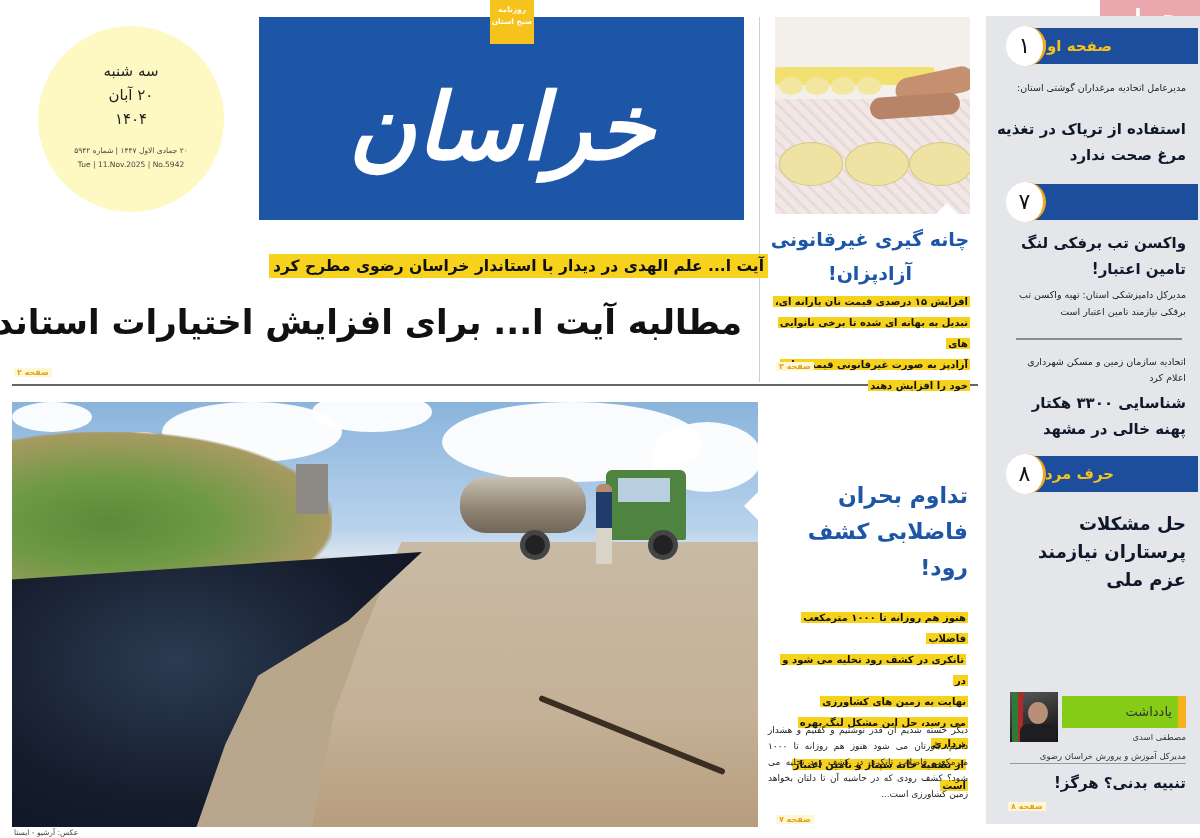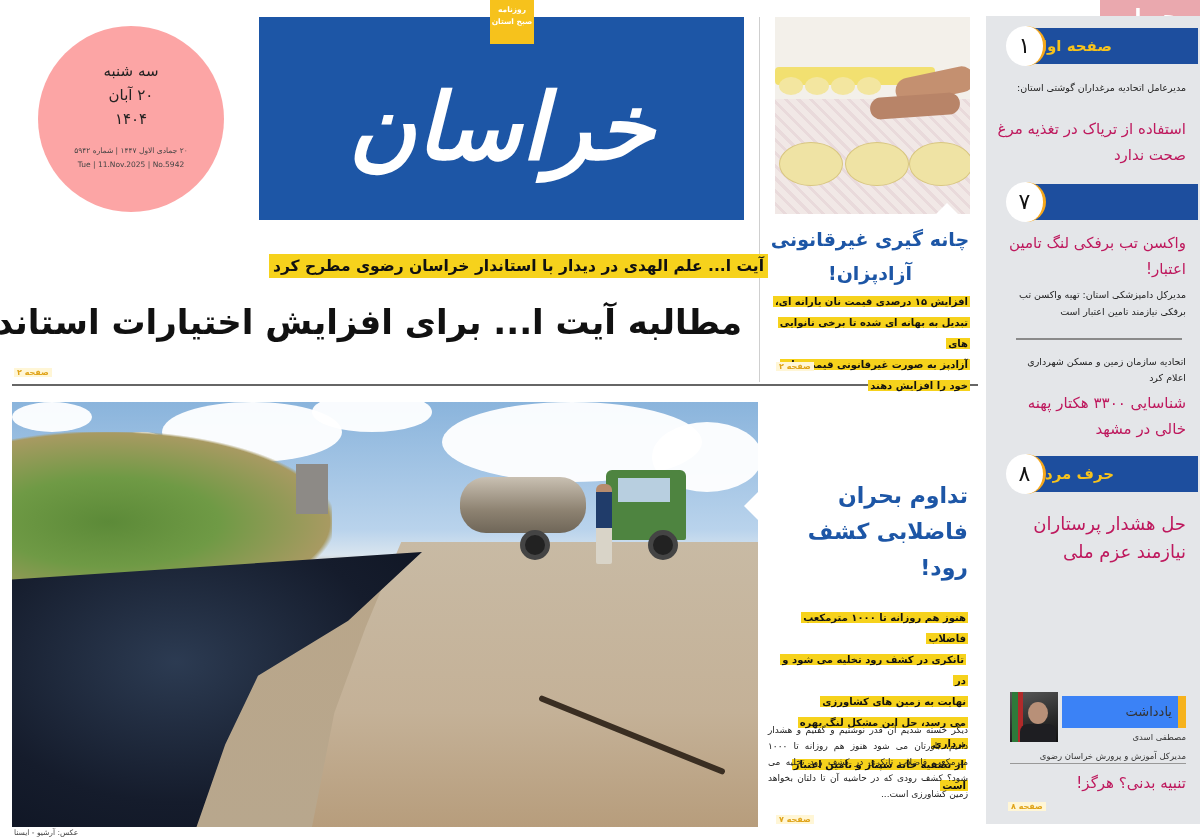--- a/index.html
+++ b/index.html
@@ -6,44 +6,44 @@
   html, body { width: 1200px; height: 838px; overflow: hidden; background: #ffffff; }
   body { position: relative; font-family: "DejaVu Sans", sans-serif; color: #1a1a1a; direction: rtl; }
 
   
   .sidebar { position: absolute; left: 986px; top: 16px; width: 214px; height: 808px; background: #e4e6e9; }
   .sec-head { position: absolute; left: 20px; width: 192px; height: 40px; }
   .sec-bar { position: absolute; left: 20px; top: 2px; width: 172px; height: 36px; background: #1d4e9e; }
   .sec-title { position: absolute; left: 28px; top: 2px; width: 160px; height: 36px; line-height: 36px; text-align: left; color: #f6c21c; font-weight: bold; font-size: 15px; }
   .sec-num { position: absolute; left: 0; top: 0; width: 40px; height: 40px; border-radius: 50%; background: #fff; border-right: 3px solid #f6a81c; text-align: center; line-height: 40px; font-size: 22px; color: #111; }
   .sb-kicker { position: absolute; right: 14px; width: 180px; font-size: 9.5px; line-height: 16px; color: #222; text-align: right; }
-  .sb-headline { position: absolute; right: 14px; width: 190px; font-size: 15px; font-weight: normal; line-height: 26px; color: #be185d; text-align: right; }
+  .sb-headline { position: absolute; right: 14px; width: 190px; font-size: 15px; font-weight: bold; line-height: 26px; color: #0f172a; text-align: right; }
   .sb-sub { position: absolute; right: 14px; width: 190px; font-size: 9.5px; line-height: 17px; color: #222; text-align: right; }
   .sb-divider { position: absolute; left: 30px; width: 166px; height: 2px; background: #8a8a8a; }
 
   .note-box { position: absolute; right: 14px; top: 676px; width: 176px; }
   .note-photo { position: absolute; left: 0; top: 0; width: 48px; height: 50px; background: linear-gradient(160deg,#5a5a5a 0%,#2a2a2a 60%,#111 100%); overflow: hidden; }
   .note-photo .flag-g { position:absolute; left:2px; top:0; width:6px; height:50px; background:#2e7a3a; }
   .note-photo .flag-r { position:absolute; left:8px; top:0; width:5px; height:50px; background:#b02a2a; }
   .note-photo .face { position:absolute; left:18px; top:10px; width:20px; height:22px; border-radius:50%; background:#b89078; }
   .note-photo .suit { position:absolute; left:10px; top:32px; width:36px; height:20px; border-radius:8px 8px 0 0; background:#1e1e22; }
-  .note-label-wrap { position: absolute; left: 52px; top: 4px; width: 124px; height: 32px; background: #3b82f6; }
+  .note-label-wrap { position: absolute; left: 52px; top: 4px; width: 124px; height: 32px; background: #84cc16; }
   .note-label-bar { position: absolute; right: 0; top: 0; width: 8px; height: 32px; background: #f6b21c; }
   .note-label { position: absolute; right: 14px; top: 0; line-height: 32px; font-size: 13px; color: #333; }
   .note-author { position: absolute; right: 0; top: 40px; font-size: 8.5px; color: #333; }
   .note-role { position: absolute; right: 0; top: 59px; font-size: 8.5px; color: #333; white-space: nowrap; }
   .note-divider { position: absolute; right: 0; top: 71px; width: 176px; height: 1px; background: #999; }
 
   .page-ref { font-size: 8px; color: #e0a41a; font-weight: bold; background: #fff6d6; padding: 0 3px; }
 
   
   .watermark { position: absolute; left: 1100px; top: 0; width: 100px; height: 32px; background: rgba(220,110,120,0.6); color: #fff; font-weight: bold; font-size: 20px; text-align: center; line-height: 32px; letter-spacing: 6px; }
 
   
-  .date-circle { position: absolute; left: 38px; top: 26px; width: 186px; height: 186px; border-radius: 50%; background: #fca5a5; text-align: center; }
+  .date-circle { position: absolute; left: 38px; top: 26px; width: 186px; height: 186px; border-radius: 50%; background: #fef9c3; text-align: center; }
   .date-day { position: absolute; top: 36px; width: 100%; font-size: 15px; color: #222; }
   .date-month { position: absolute; top: 60px; width: 100%; font-size: 15px; color: #222; }
   .date-year { position: absolute; top: 84px; width: 100%; font-size: 15px; color: #222; }
   .date-hijri { position: absolute; top: 120px; width: 100%; font-size: 7.5px; color: #444; }
   .date-greg { position: absolute; top: 134px; width: 100%; font-size: 7.5px; color: #444; direction: ltr; }
 
   
   .masthead { position: absolute; left: 259px; top: 17px; width: 485px; height: 203px; background: #1d56a6; overflow: hidden; }
   .mast-logo { position: absolute; left: 20px; top: 40px; width: 445px; height: 140px; color: #fff; font-family: "DejaVu Serif", serif; font-weight: bold; font-style: italic; font-size: 92px; line-height: 140px; text-align: center; letter-spacing: -4px; }
   .mast-tag { position: absolute; left: 492px; top: 0; width: 44px; height: 44px; background: #f6c21c; color: #fff; font-size: 7.5px; line-height: 12px; text-align: center; padding-top: 4px; font-weight: bold; }
@@ -189,21 +189,21 @@
   <div class="sb-sub" style="top:270px;">مدیرکل دامپزشکی استان: تهیه واکسن تب برفکی نیازمند تامین اعتبار است</div>
   <div class="sb-divider" style="top:322px;"></div>
   <div class="sb-kicker" style="top:338px;">اتحادیه سازمان زمین و مسکن شهرداری اعلام کرد</div>
   <div class="sb-headline" style="top:374px;">شناسایی ۳۳۰۰ هکتار پهنه خالی در مشهد</div>
 
   <div class="sec-head" style="top:438px;">
     <div class="sec-bar"></div>
     <div class="sec-title">حرف مردم</div>
     <div class="sec-num">۸</div>
   </div>
-  <div class="sb-headline" style="top:494px; font-size:18px; line-height:28px;">حل هشدار پرستاران نیازمند عزم ملی</div>
+  <div class="sb-headline" style="top:494px; font-size:18px; line-height:28px;">حل مشکلات پرستاران نیازمند عزم ملی</div>
 
   <div class="note-box">
     <div class="note-photo">
       <div class="flag-g"></div>
       <div class="flag-r"></div>
       <div class="suit"></div>
       <div class="face"></div>
     </div>
     <div class="note-label-wrap">
       <div class="note-label-bar"></div>

